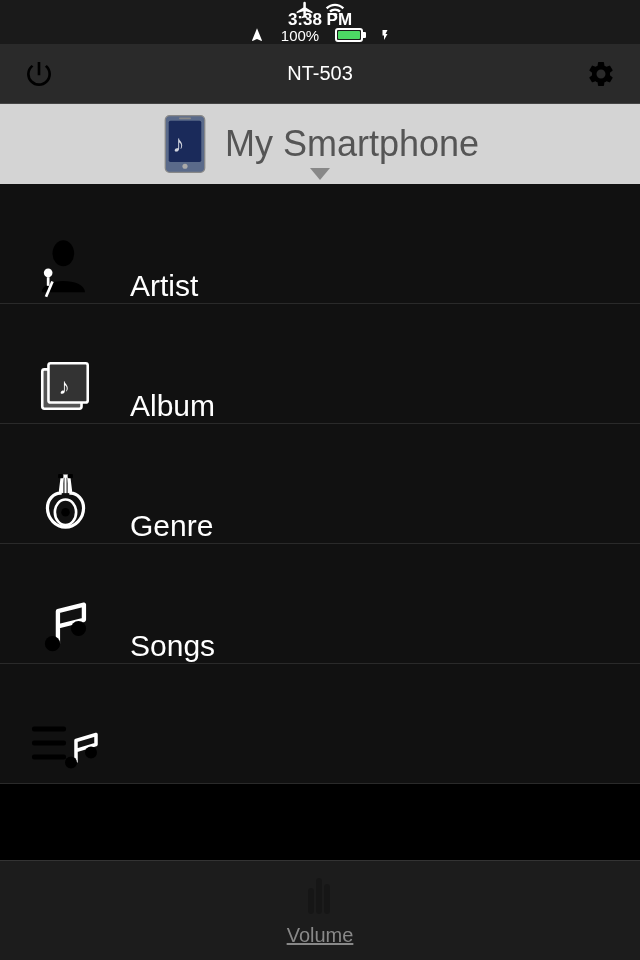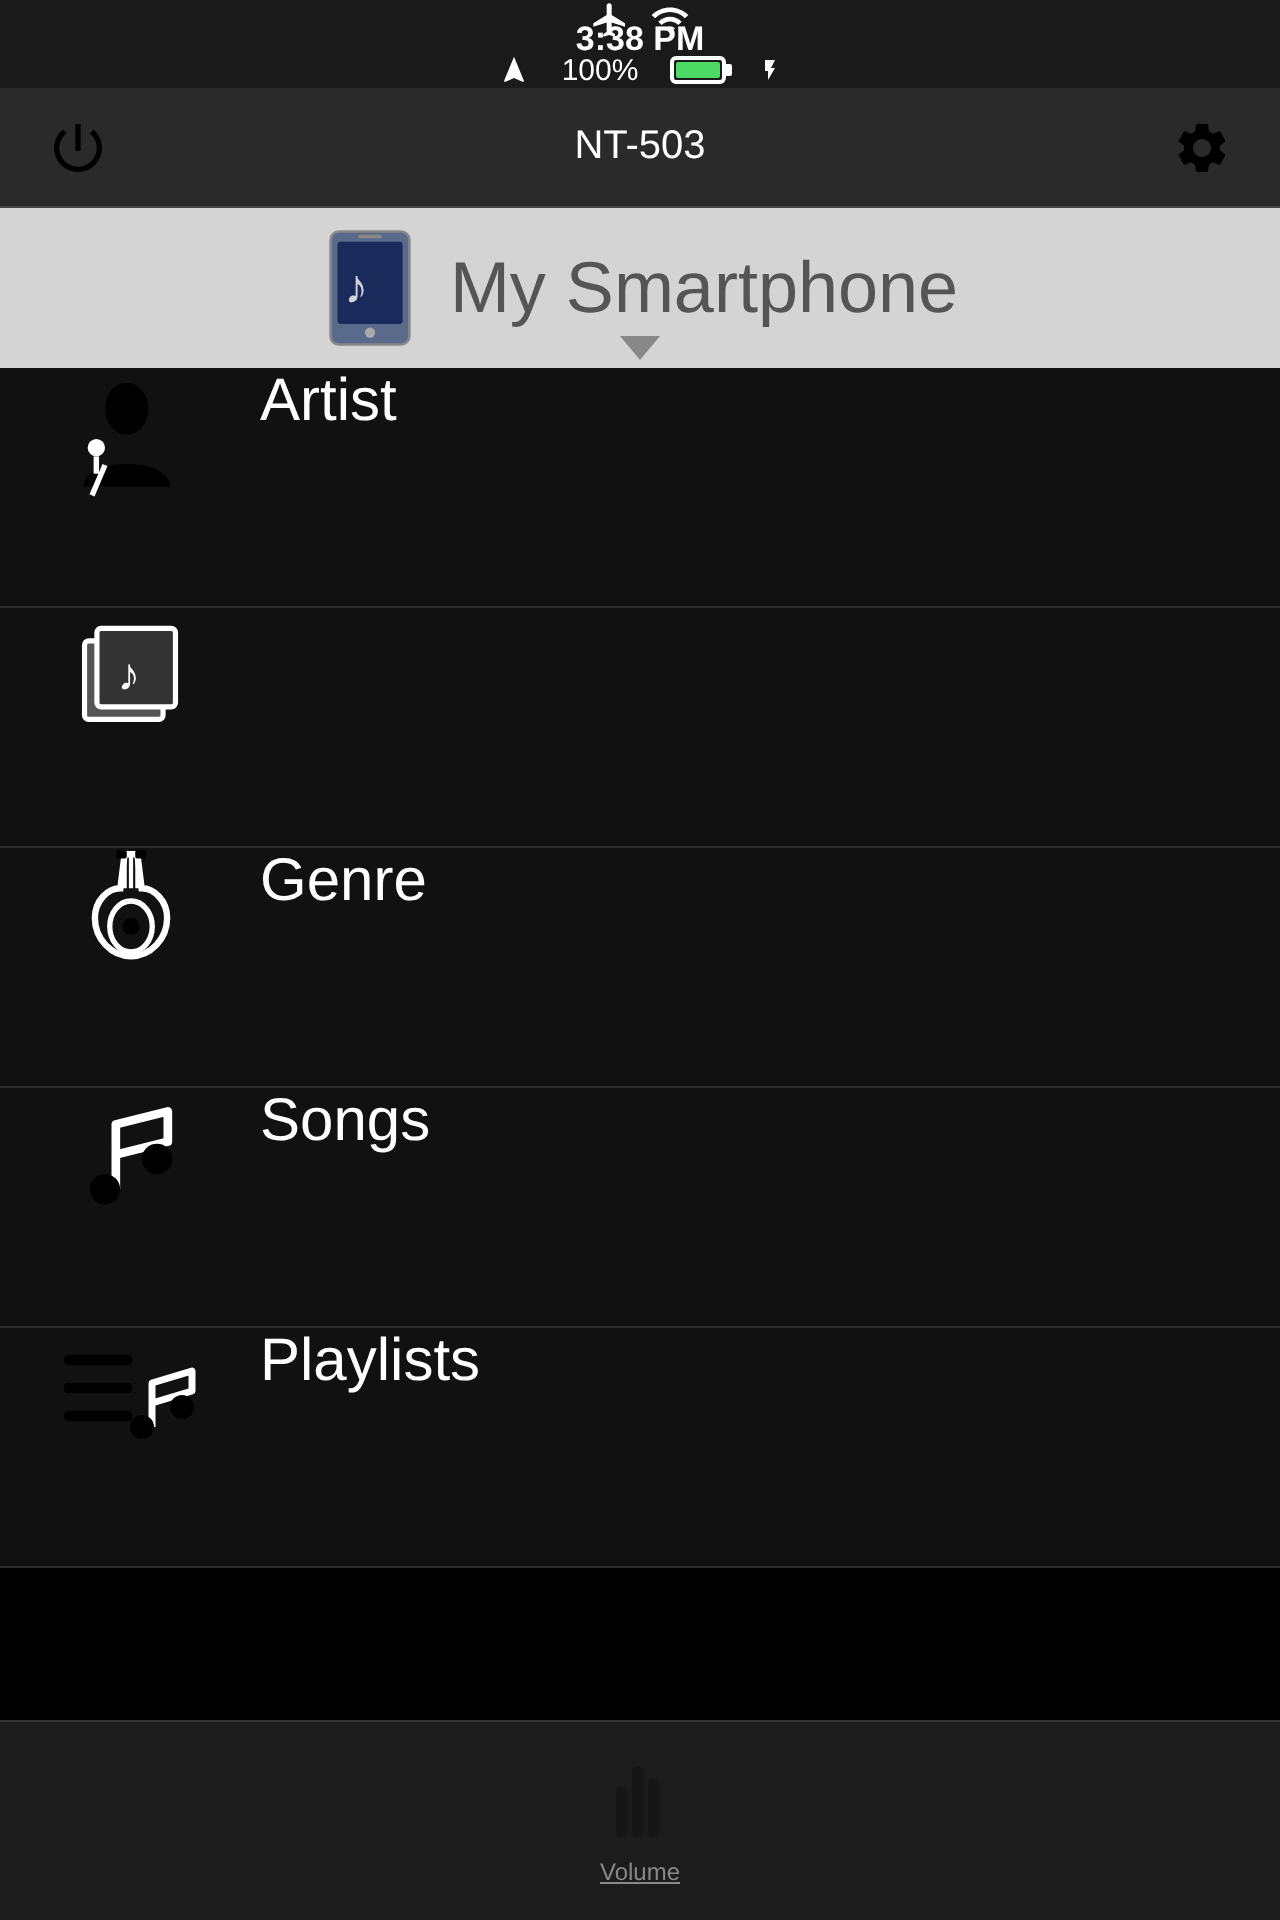--- a/index.html
+++ b/index.html
@@ -164,21 +164,21 @@
 
     
     .menu-list {
       width: 100%;
       background: #111;
     }
     .menu-item {
       width: 100%;
       height: 120px;
       display: flex;
-      align-items: flex-start;
+      align-items: flex-end;
       padding: 0 30px;
       border-bottom: 1px solid #2a2a2a;
       cursor: pointer;
       gap: 30px;
     }
     .menu-icon-wrap {
       width: 70px;
       height: 70px;
       display: flex;
       align-items: center;
@@ -204,21 +204,21 @@
       align-items: center;
       justify-content: center;
       gap: 6px;
       border-top: 1px solid #333;
     }
     .volume-icon {
       opacity: 0.4;
     }
     .volume-label {
       color: #888;
-      font-size: 12px;
+      font-size: 20px;
       text-decoration: underline;
     }
 
     
     svg { fill: currentColor; }
   </style>
 </head>
 <body>
 
 <div class="status-bar">
@@ -301,20 +301,21 @@
   <div class="menu-item">
     <div class="menu-icon-wrap">
       <svg width="62" height="62" viewBox="0 0 60 60" fill="white">
 
         <rect x="8" y="12" width="38" height="38" rx="2" fill="#555" stroke="white" stroke-width="2.5"></rect>
         <rect x="14" y="6" width="38" height="38" rx="2" fill="#333" stroke="white" stroke-width="2.5"></rect>
 
         <text x="24" y="36" font-size="22" fill="white">♪</text>
       </svg>
     </div>
+    <span class="menu-label">Album</span>
   </div>
 
   <div class="menu-item">
     <div class="menu-icon-wrap">
       <svg width="55" height="68" viewBox="0 0 50 64" fill="white">
 
         <path d="M22 2 L28 2 L30 18 C36 18 42 24 42 32 C42 42 34 50 25 50 C16 50 8 42 8 32 C8 24 14 18 20 18 Z" fill="none" stroke="white" stroke-width="3"></path>
         <ellipse cx="25" cy="36" rx="10" ry="12" fill="none" stroke="white" stroke-width="2.5"></ellipse>
         <circle cx="25" cy="36" r="4"></circle>
 
@@ -347,21 +348,20 @@
 
         <rect x="2" y="8" width="34" height="5" rx="2"></rect>
         <rect x="2" y="22" width="34" height="5" rx="2"></rect>
         <rect x="2" y="36" width="34" height="5" rx="2"></rect>
 
         <path d="M46 44 L46 22 L66 16 L66 26 L46 32" fill="none" stroke="white" stroke-width="3.5" stroke-linejoin="round"></path>
         <circle cx="41" cy="44" r="6"></circle>
         <circle cx="61" cy="34" r="6"></circle>
       </svg>
     </div>
-    <span class="menu-label">Playlists</span>
   </div>
 
 </div>
 
 <div class="bottom-bar">
   <svg class="volume-icon" width="36" height="44" viewBox="0 0 36 44" fill="#aaa">
 
     <rect x="14" y="4" width="6" height="36" rx="3" opacity="0.5"></rect>
     <rect x="6" y="14" width="6" height="26" rx="3" opacity="0.5"></rect>
     <rect x="22" y="10" width="6" height="30" rx="3" opacity="0.5"></rect>

